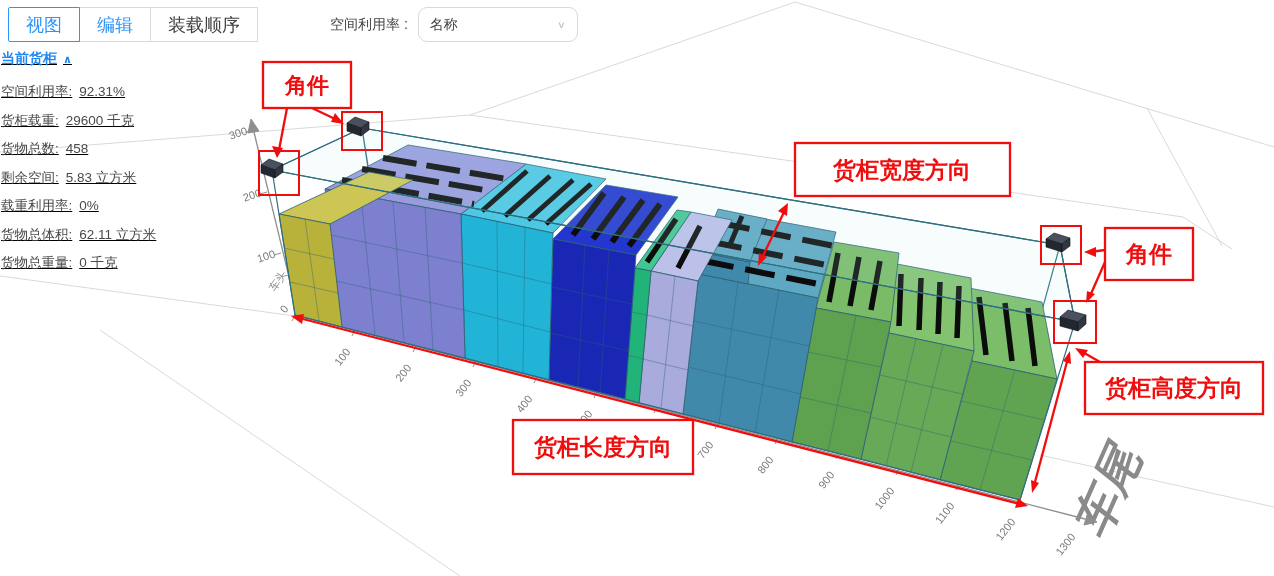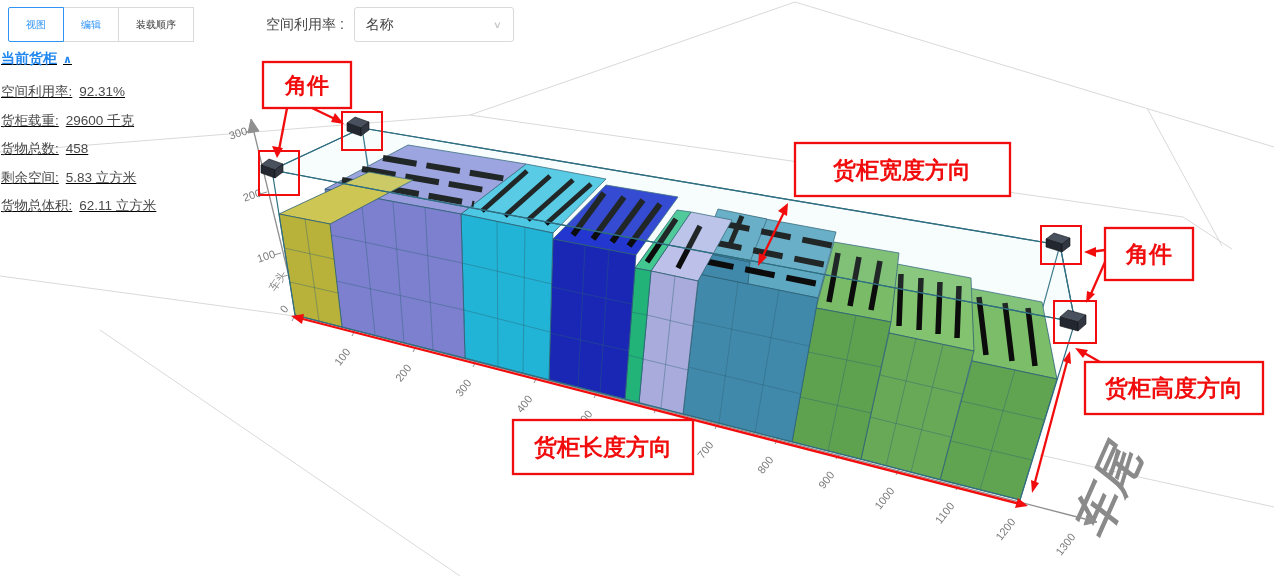--- a/index.html
+++ b/index.html
@@ -1,27 +1,27 @@
 <!DOCTYPE html>
 <html><head>
 <meta charset="utf-8">
 <style>
   html,body{margin:0;padding:0;background:#fff;width:1274px;height:576px;overflow:hidden;
     font-family:"Liberation Sans","DejaVu Sans",sans-serif;}
   #stage{position:relative;width:1274px;height:576px;background:#fff;}
   #scene-svg{position:absolute;left:0;top:0;}
   
   .toolbar{position:absolute;left:8px;top:7px;display:flex;align-items:center;z-index:5;}
-  .tb-btn{height:33px;padding:0 17px;background:#fff;border:1px solid #d9d9d9;font-size:10px;
+  .tb-btn{height:33px;padding:0 17px;background:#fff;border:1px solid #d9d9d9;font-size:18px;
     color:#404040;display:flex;align-items:center;justify-content:center;margin-left:-1px;cursor:pointer;}
   .tb-btn:first-child{margin-left:0;border-radius:2px 0 0 2px;}
   .tb-btn.active{color:#2f94f6;border-color:#2f94f6;z-index:2;}
   .tb-btn.blue{color:#2f94f6;}
   .dim-label{margin-left:72px;font-size:14px;color:#454545;}
-  .dim-select{margin-left:10px;width:136px;height:33px;border:1px solid #d9d9d9;border-radius:3px;
+  .dim-select{margin-left:10px;width:136px;height:33px;border:1px solid #d9d9d9;border-radius:9px;
     background:#fff;display:flex;align-items:center;padding:0 11px;font-size:14px;color:#454545;
     justify-content:space-between;cursor:pointer;}
   .chevron{color:#c3c3c3;font-size:12px;transform:scaleY(.8);}
   
   .panel{position:absolute;left:1px;top:50px;width:270px;z-index:4;text-decoration:underline;}
   .panel-title{color:#2288f0;font-size:14px;font-weight:bold;margin-bottom:15px;cursor:pointer;}
   .panel-title .caret{font-size:11px;margin-left:6px;}
   .info-row{display:flex;font-size:13.5px;color:#4a4a4a;margin-bottom:10.5px;line-height:18px;}
   .info-row .lbl{white-space:nowrap;}
   .info-row .val{margin-left:7px;white-space:nowrap;}
@@ -264,18 +264,26 @@
     </div>
     <div class="info-row">
       <span class="lbl">货物总数:</span>
       <span class="val">458</span>
     </div>
     <div class="info-row">
       <span class="lbl">剩余空间:</span>
       <span class="val">5.83 立方米</span>
     </div>
     <div class="info-row">
+      <span class="lbl">载重利用率:</span>
+      <span class="val">0%</span>
+    </div>
+    <div class="info-row">
       <span class="lbl">货物总体积:</span>
       <span class="val">62.11 立方米</span>
     </div>
+    <div class="info-row">
+      <span class="lbl">货物总重量:</span>
+      <span class="val">0 千克</span>
+    </div>
   </div>
 
 </div>
 
 </body></html>

